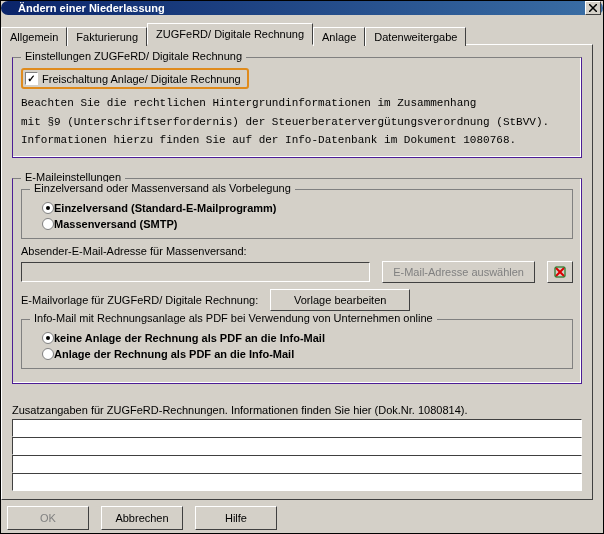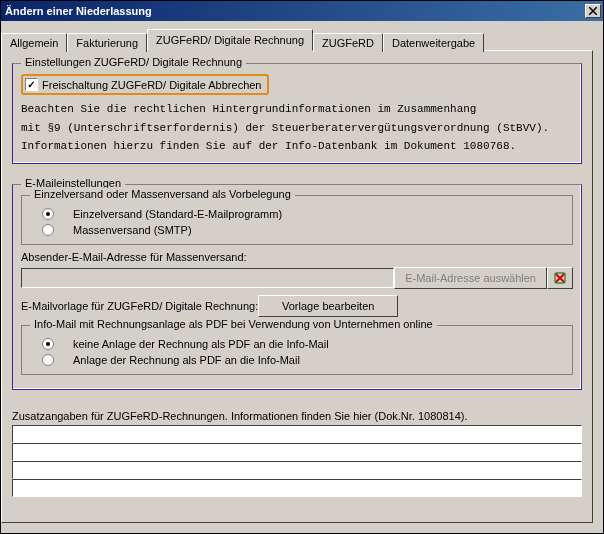--- a/index.html
+++ b/index.html
@@ -20,23 +20,24 @@
     background: #d4d0c8;
     display: flex;
     flex-direction: column;
   }
   .titlebar {
     background: linear-gradient(to right, #0a246a, #3a6ea5);
     color: #fff;
     height: 20px;
     display: flex;
     align-items: center;
-    padding: 0 2px 0 4px;
+    padding: 0 2px 0 17px;
     font-weight: bold;
     justify-content: space-between;
+    border-radius: 9px;
   }
   .titlebar .title { font-size: 11px; }
   .close-btn {
     width: 16px;
     height: 14px;
     background: #d4d0c8;
     border: 1px solid #fff;
     border-right-color: #404040;
     border-bottom-color: #404040;
     display: flex;
@@ -147,23 +148,24 @@
   }
   .info-text {
     font-size: 11px;
     line-height: 1.5;
     margin-bottom: 2px;
     font-family: Liberation Mono, monospace;
   }
   .radio-row {
     display: flex;
     align-items: center;
-    gap: 19px;
+    gap: 0;
     padding: 2px 0 2px 12px;
     cursor: pointer;
+    font-weight: bold;
   }
   .radio {
     width: 12px;
     height: 12px;
     border-radius: 50%;
     background: #fff;
     border: 1px solid #808080;
     display: inline-flex;
     align-items: center;
     justify-content: center;
@@ -172,21 +174,21 @@
   .radio.checked::after {
     content: "";
     width: 4px;
     height: 4px;
     background: #000;
     border-radius: 50%;
   }
   .field-row {
     display: flex;
     align-items: center;
-    gap: 0;
+    gap: 12px;
     margin: 4px 0;
   }
   .text-input {
     background: #d4d0c8;
     border: 1px solid #808080;
     border-top-color: #404040;
     border-left-color: #404040;
     border-right-color: #fff;
     border-bottom-color: #fff;
     height: 20px;
@@ -258,30 +260,30 @@
           <line x1="0" y1="0" x2="8" y2="8" stroke="#000" stroke-width="1.5"></line>
           <line x1="8" y1="0" x2="0" y2="8" stroke="#000" stroke-width="1.5"></line>
         </svg>
     </div>
   </div>
   <div class="client">
     <div class="tabs">
       <div class="tab">Allgemein</div>
       <div class="tab">Fakturierung</div>
       <div class="tab active">ZUGFeRD/ Digitale Rechnung</div>
-      <div class="tab">ZUGFeRD</div>
+      <div class="tab">Anlage</div>
       <div class="tab">Datenweitergabe</div>
     </div>
     <div class="tab-panel">
 
       <div class="groupbox" style="padding-bottom:6px">
         <span class="groupbox-title">Einstellungen ZUGFeRD/ Digitale Rechnung</span>
         <div class="highlighted-check">
           <span class="checkbox checked"></span>
-          <span class="label">Freischaltung ZUGFeRD/ Digitale Abbrechen</span>
+          <span class="label">Freischaltung Anlage/ Digitale Rechnung</span>
         </div>
         <div class="info-text">Beachten Sie die rechtlichen Hintergrundinformationen im Zusammenhang</div>
         <div class="info-text">mit §9 (Unterschriftserfordernis) der Steuerberatervergütungsverordnung (StBVV).</div>
         <div class="info-text">Informationen hierzu finden Sie auf der Info-Datenbank im Dokument 1080768.</div>
       </div>
 
       <div class="groupbox">
         <span class="groupbox-title">E-Maileinstellungen</span>
 
         <div class="inner-group">
@@ -330,14 +332,19 @@
       <div class="label" style="margin:4px 0 3px 0">Zusatzangaben für ZUGFeRD-Rechnungen. Informationen finden Sie hier (Dok.Nr. 1080814).</div>
       <div class="multi-row-inputs">
         <input class="text-input white" style="">
         <input class="text-input white" style="">
         <input class="text-input white" style="">
         <input class="text-input white" style="">
       </div>
 
     </div>
 
+    <div class="button-bar">
+      <button class="btn disabled">OK</button>
+      <button class="btn">Abbrechen</button>
+      <button class="btn">Hilfe</button>
+    </div>
   </div>
 </div>
 
 </body></html>

